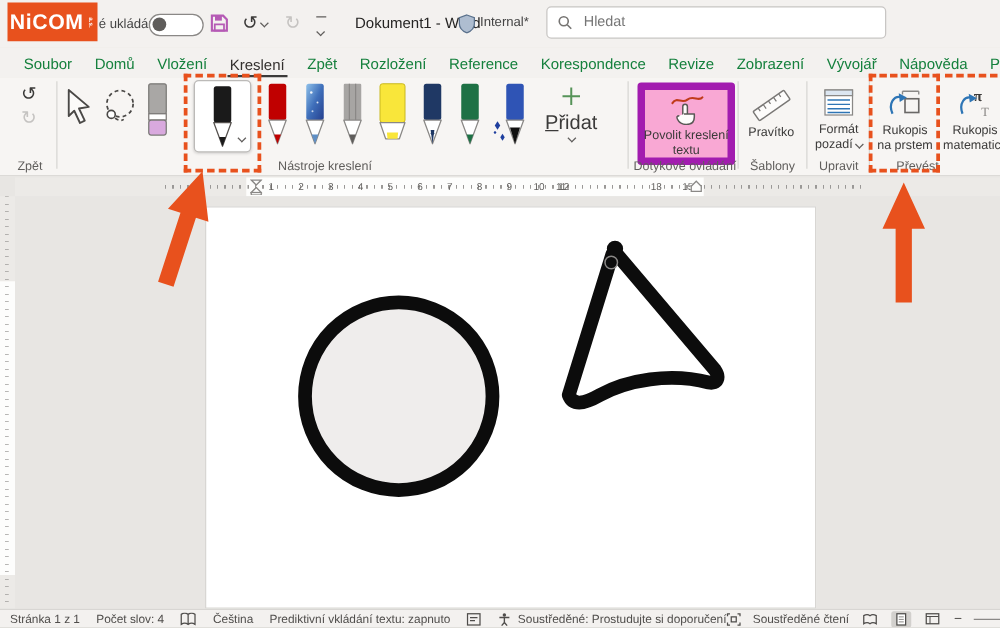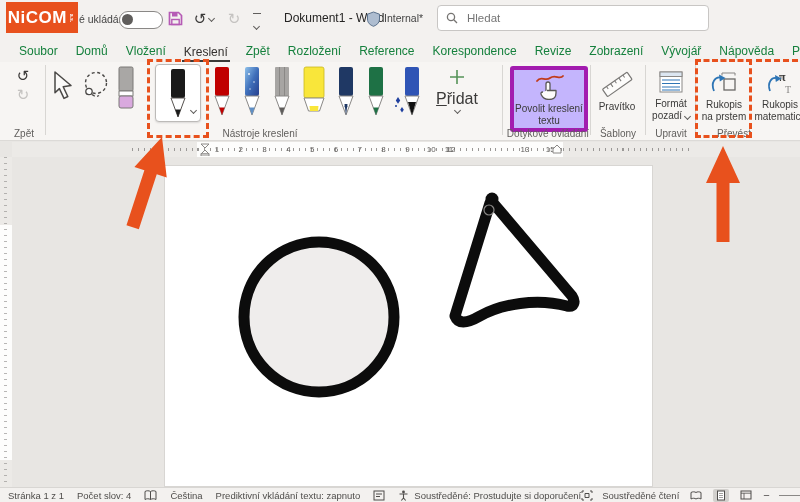--- a/index.html
+++ b/index.html
@@ -42,21 +42,21 @@
   #pen-spacer{width:64px;height:56px;}
   #selected-pen-box{position:absolute;left:155px;top:2px;width:46px;height:58px;background:#fff;border:1px solid #bcbab8;
         border-radius:4px;box-shadow:0 1px 2px rgba(0,0,0,.12);display:flex;justify-content:center;padding-top:3px;box-sizing:border-box;}
   #selected-pen-box .chev{position:absolute;right:4px;bottom:8px;}
   #add-btn{width:42px;display:flex;flex-direction:column;align-items:center;padding-top:2px;margin-left:8px;}
   #add-btn .lbl{font-size:16px;color:#3b3a39;margin-top:4px;}
   #add-btn .lbl u{text-decoration:underline;}
   .bigbtn{position:absolute;top:4px;height:66px;border-radius:3px;display:flex;flex-direction:column;align-items:center;
         padding-top:4px;box-sizing:border-box;}
   .bigbtn .lbl{font-size:10px;line-height:11.5px;color:#3b3a39;text-align:center;margin-top:3px;white-space:nowrap;}
-  .bigbtn.toggled{background:#c4b5fd;border:4px solid #a21caf;}
+  .bigbtn.toggled{background:#f9a8d4;border:6px solid #a21caf;}
   
   .dashbox{position:absolute;border:3px dashed #e8511d;box-sizing:border-box;z-index:40;pointer-events:none;}
   #dashtop-partial{position:absolute;border-top:3px dashed #e8511d;z-index:40;pointer-events:none;}
   #arrow-layer{position:absolute;left:0;top:0;width:800px;height:502px;z-index:50;pointer-events:none;}
   
   #h-ruler{position:absolute;left:12px;top:142px;width:788px;height:15px;background:#eceae7;}
   #h-ruler .white{position:absolute;left:185px;top:0;width:366px;height:15px;background:#fdfdfc;}
   #h-ruler .ticks{position:absolute;top:6px;height:3px;
      background:repeating-linear-gradient(to right,#9a9896 0 1px,transparent 1px 5.95px);}
   .rnum{position:absolute;top:3px;font-size:8px;color:#605e5c;transform:translateX(-50%);}

